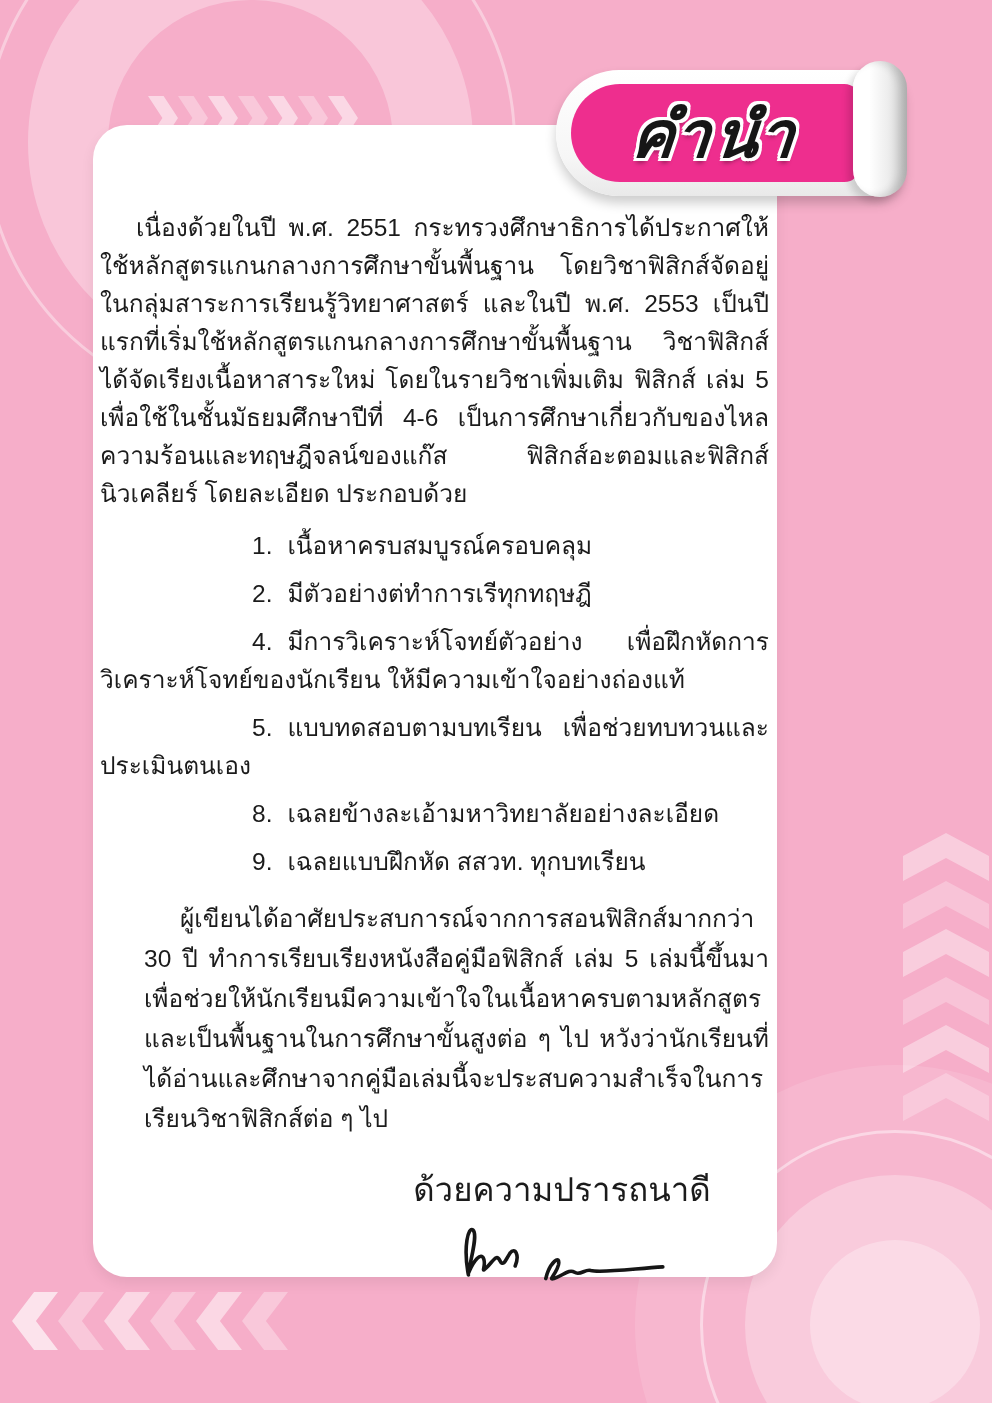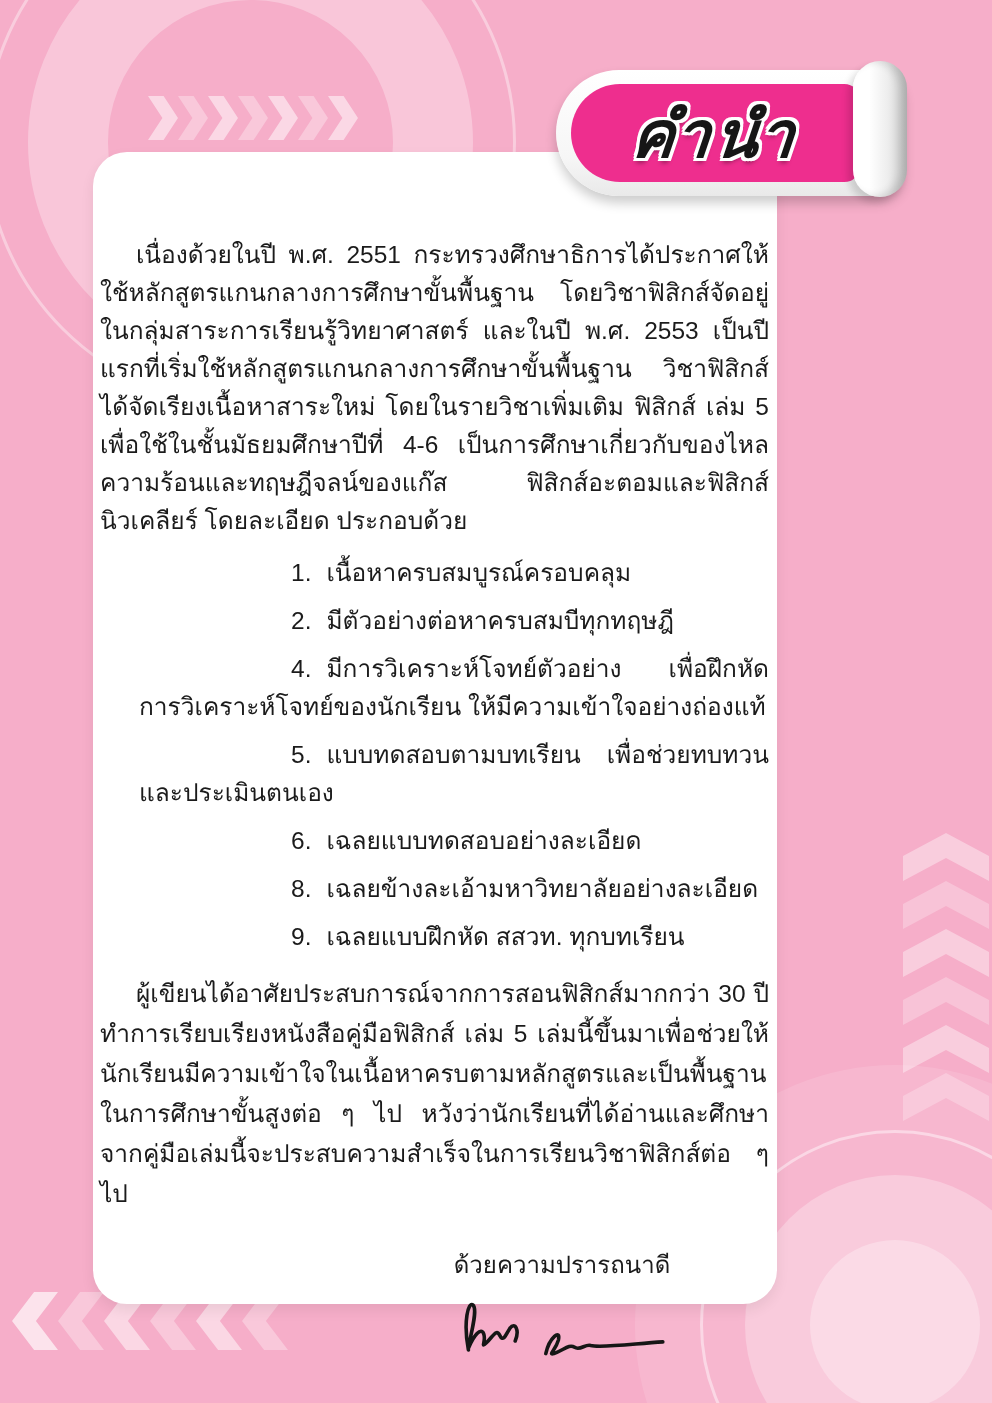--- a/index.html
+++ b/index.html
@@ -50,50 +50,50 @@
   .chevrons-bottom i {
     width: 46px; height: 58px; opacity: .32;
     clip-path: polygon(100% 0, 48% 0, 0 50%, 48% 100%, 100% 100%, 52% 50%);
   }
   .chevrons-bottom i:nth-child(odd) { opacity: .50; }
   .chevrons-bottom i:nth-child(1) { opacity: .65; }
 
   
   .card {
     position: absolute; z-index: 2;
-    left: 93px; top: 152px; width: 684px; height: 1152px;
+    left: 93px; top: 125px; width: 684px; height: 1152px;
     background: var(--card, #ffffff);
     border-radius: 34px;
     box-shadow: 0 6px 14px rgba(0,0,0,.07);
   }
   .card-inner {
     padding: 84px 8px 0 7px;
     color: var(--ink, #1b1b1b);
     font-size: 24.5px;
     line-height: 38px;
   }
   .para {
     text-align: justify;
     text-indent: 36px;
   }
-  .list { margin-top: 14px; margin-left: 39px; }
+  .list { margin-top: 14px; }
   .li {
     text-indent: 76px;
     margin-top: 10px;
     text-align: justify;
   }
   .li .num { display: inline-block; margin-right: 15px; }
-  .closing { margin-top: 18px; line-height: 40px; }
+  .closing { margin-top: 18px; line-height: 40px; margin-left: 44px; }
 
   .signoff {
     margin: 32px 52px 0 auto;
     width: 310px;
     text-align: center;
   }
-  .signoff-salutation { font-size: 24px; margin-top: 11px; }
+  .signoff-salutation { font-size: 33px; margin-top: 11px; }
   .signature-svg { display: block; margin: 10px auto 2px auto; }
 
   
   .banner { position: absolute; z-index: 5; left: 556px; top: 70px; width: 348px; height: 126px; }
   .ribbon-bg {
     position: absolute; inset: 0;
     background: linear-gradient(180deg, #ffffff 0%, #f6f6f6 70%, #e9e9e9 100%);
     border-radius: 64px 26px 26px 64px;
     box-shadow: 0 7px 12px rgba(0,0,0,.20);
   }
@@ -161,24 +161,23 @@
       <i></i>
   </div>
 
   <div class="card">
     <div class="card-inner">
 
       <p class="para">เนื่องด้วยในปี พ.ศ. 2551 กระทรวงศึกษาธิการได้ประกาศให้ใช้หลักสูตรแกนกลางการศึกษาขั้นพื้นฐาน โดยวิชาฟิสิกส์จัดอยู่ในกลุ่มสาระการเรียนรู้วิทยาศาสตร์ และในปี พ.ศ. 2553 เป็นปีแรกที่เริ่มใช้หลักสูตรแกนกลางการศึกษาขั้นพื้นฐาน วิชาฟิสิกส์ได้จัดเรียงเนื้อหาสาระใหม่ โดยในรายวิชาเพิ่มเติม ฟิสิกส์ เล่ม 5 เพื่อใช้ในชั้นมัธยมศึกษาปีที่ 4-6 เป็นการศึกษาเกี่ยวกับของไหล ความร้อนและทฤษฎีจลน์ของแก๊ส ฟิสิกส์อะตอมและฟิสิกส์นิวเคลียร์ โดยละเอียด ประกอบด้วย</p>
 
       <div class="list">
         <div class="li"><span class="num">1.</span><span>เนื้อหาครบสมบูรณ์ครอบคลุม</span></div>
-        <div class="li"><span class="num">2.</span><span>มีตัวอย่างต่อหาครบสมบีทุกทฤษฎี</span></div>
+        <div class="li"><span class="num">2.</span><span>มีตัวอย่างต่ทำการเรีทุกทฤษฎี</span></div>
         <div class="li"><span class="num">4.</span><span>มีการวิเคราะห์โจทย์ตัวอย่าง เพื่อฝึกหัดการวิเคราะห์โจทย์ของนักเรียน ให้มีความเข้าใจอย่างถ่องแท้</span></div>
         <div class="li"><span class="num">5.</span><span>แบบทดสอบตามบทเรียน เพื่อช่วยทบทวนและประเมินตนเอง</span></div>
-        <div class="li"><span class="num">6.</span><span>เฉลยแบบทดสอบอย่างละเอียด</span></div>
         <div class="li"><span class="num">8.</span><span>เฉลยข้างละเอ้ามหาวิทยาลัยอย่างละเอียด</span></div>
         <div class="li"><span class="num">9.</span><span>เฉลยแบบฝึกหัด สสวท. ทุกบทเรียน</span></div>
       </div>
 
       <p class="para closing">ผู้เขียนได้อาศัยประสบการณ์จากการสอนฟิสิกส์มากกว่า 30 ปี ทำการเรียบเรียงหนังสือคู่มือฟิสิกส์ เล่ม 5 เล่มนี้ขึ้นมาเพื่อช่วยให้นักเรียนมีความเข้าใจในเนื้อหาครบตามหลักสูตรและเป็นพื้นฐานในการศึกษาขั้นสูงต่อ ๆ ไป หวังว่านักเรียนที่ได้อ่านและศึกษาจากคู่มือเล่มนี้จะประสบความสำเร็จในการเรียนวิชาฟิสิกส์ต่อ ๆ ไป</p>
 
       <div class="signoff">
         <div class="signoff-salutation">ด้วยความปรารถนาดี</div>
         <svg class="signature-svg" width="216" height="76" viewBox="0 0 240 84" fill="none" xmlns="http://www.w3.org/2000/svg">
           <path d="M16 62 C10 30 16 8 21 12 C27 17 18 46 16 60 C22 46 30 36 33 44 C36 52 29 61 36 54 C44 46 47 38 51 46 C55 54 58 44 62 38 C68 30 73 40 68 52" stroke="#161616" stroke-width="4" stroke-linecap="round" fill="none"></path>

